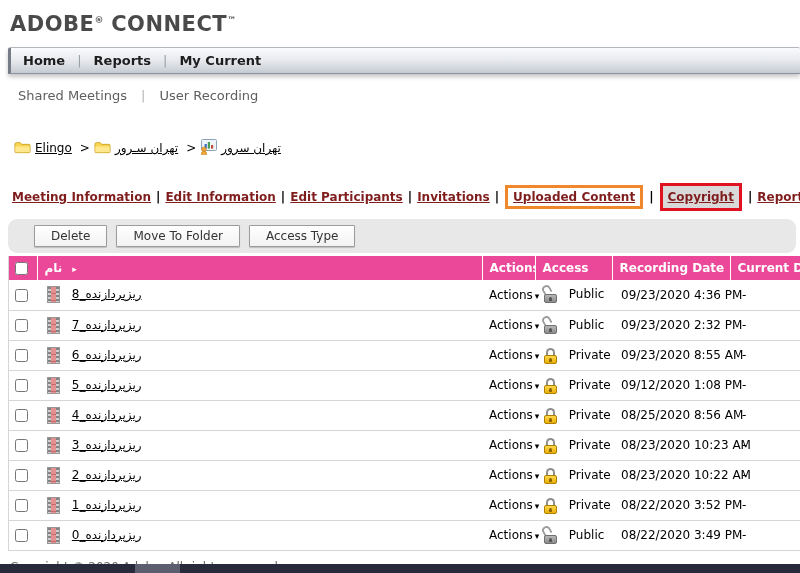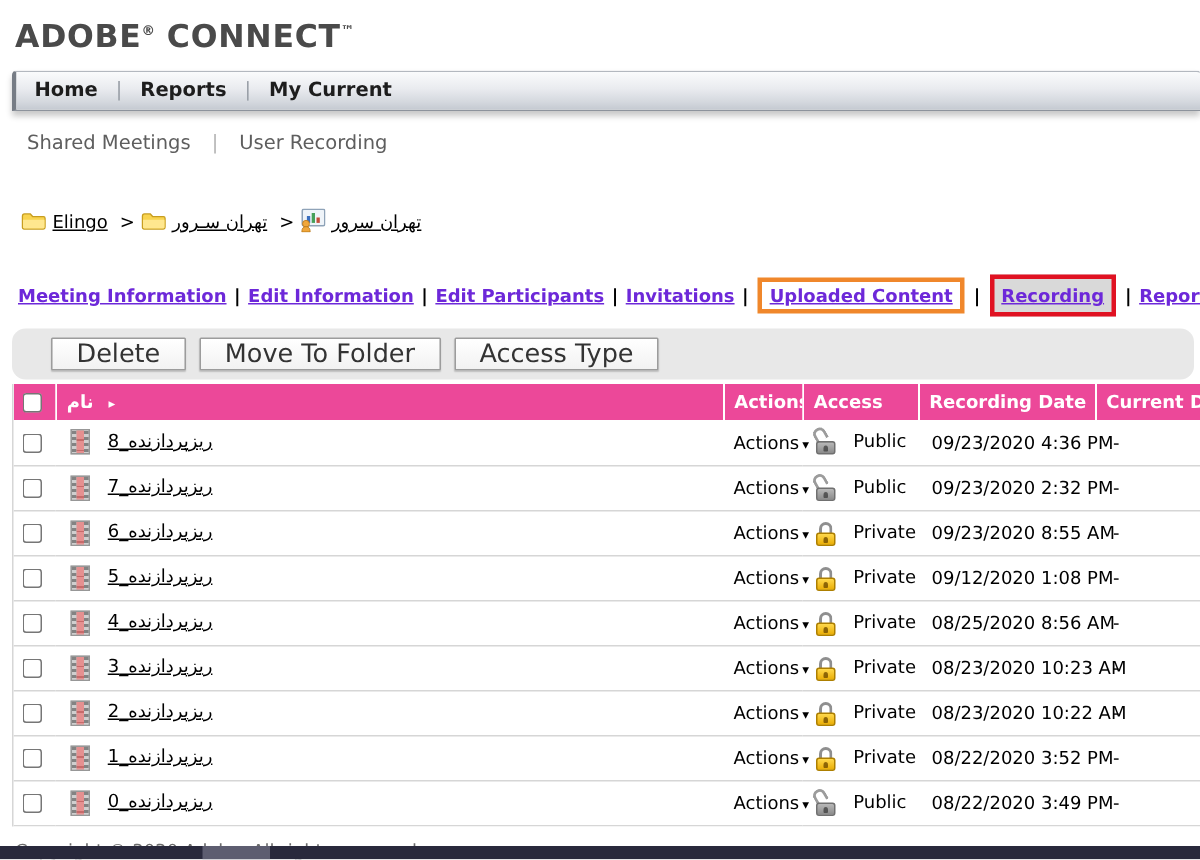--- a/index.html
+++ b/index.html
@@ -33,32 +33,32 @@
 
   
   .breadcrumb { margin:36px 0 0 14px; font-size:12px; display:flex; align-items:center; height:18px; }
   .breadcrumb a { color:#000; text-decoration:underline; }
   .crumb-text { margin:0 4px; }
   .crumb-sep { margin:0 4px; }
   .icon-svg { display:inline-block; vertical-align:middle; }
 
   
   .tablinks { margin:26px 0 0 12px; font-size:12px; font-weight:bold; display:flex; align-items:center; flex-wrap:nowrap; }
-  .tablinks a { color:#6d28d9; text-decoration:underline; white-space:nowrap; }
+  .tablinks a { color:#7f1d1d; text-decoration:underline; white-space:nowrap; }
   .tab-sep { margin:0 5px; }
   .hl-orange { border:3px solid var(--hl-orange); padding:2px 5px; margin:0 1px; }
   .hl-red    { border:3px solid var(--hl-red); padding:4px 5px; margin:0 1px; background:#d9d9d9; }
 
   
   .toolbar {
     margin:8px 0 0 8px; width:788px; height:34px; background:#e8e8e8;
     border-radius:9px; display:flex; align-items:center; padding-left:26px; gap:9px;
   }
   .toolbar button {
-    min-width:66px; height:22px; padding:0 16px; font-family:inherit; font-size:17px; color:#333;
+    min-width:66px; height:22px; padding:0 16px; font-family:inherit; font-size:12px; color:#333;
     background:linear-gradient(#ffffff,#f2f2f2); border:1px solid #9c9c9c; border-radius:1px;
     box-shadow:0 1px 1px rgba(0,0,0,.18); cursor:pointer;
   }
 
   
   .table-wrap { margin:3px 0 0 8px; width:792px; overflow:hidden; border-left:1px solid #d6d6d6; }
   table { border-collapse:collapse; table-layout:fixed; width:830px; font-size:12px; }
   col.c-check { width:28px; } col.c-name { width:445px; } col.c-actions { width:53px; }
   col.c-access { width:77px; } col.c-date { width:118px; } col.c-dur { width:109px; }
   thead th {
@@ -159,21 +159,21 @@
     <a href="#">Meeting Information</a>
     <span class="tab-sep">|</span>
     <a href="#">Edit Information</a>
     <span class="tab-sep">|</span>
     <a href="#">Edit Participants</a>
     <span class="tab-sep">|</span>
     <a href="#">Invitations</a>
     <span class="tab-sep">|</span>
     <span class="hl-orange"><a href="#">Uploaded Content</a></span>
     <span class="tab-sep">|</span>
-    <span class="hl-red"><a href="#">Recording</a></span>
+    <span class="hl-red"><a href="#">Copyright</a></span>
     <span class="tab-sep">|</span>
     <a href="#">Reports</a>
   </div>
 
   <div class="toolbar">
     <button>Delete</button>
     <button>Move To Folder</button>
     <button>Access Type</button>
   </div>
 

